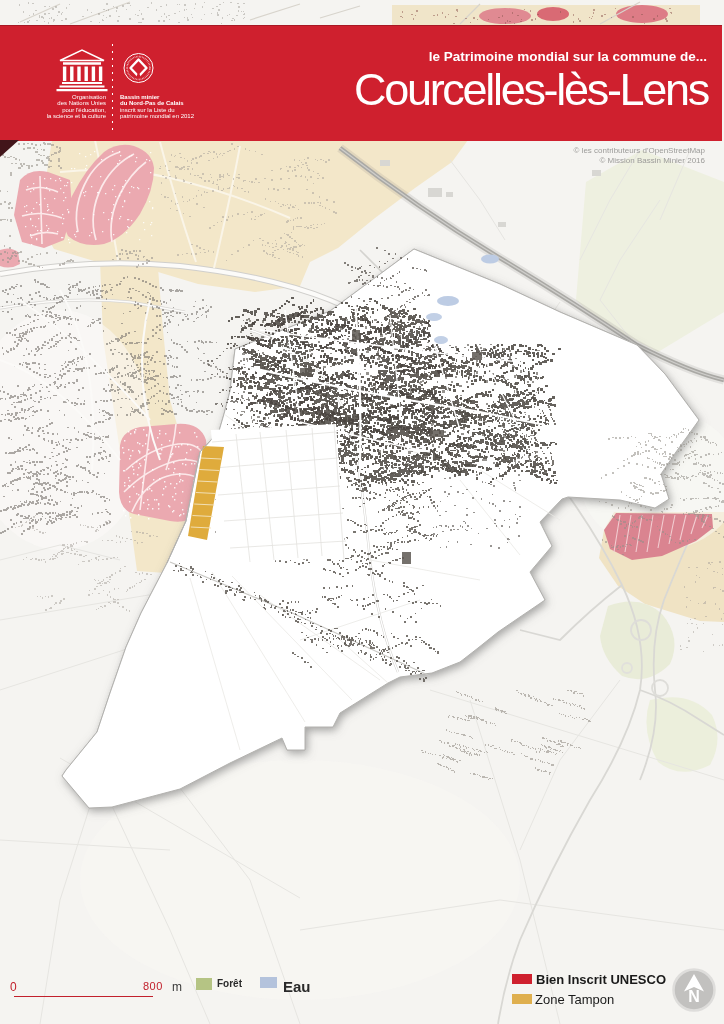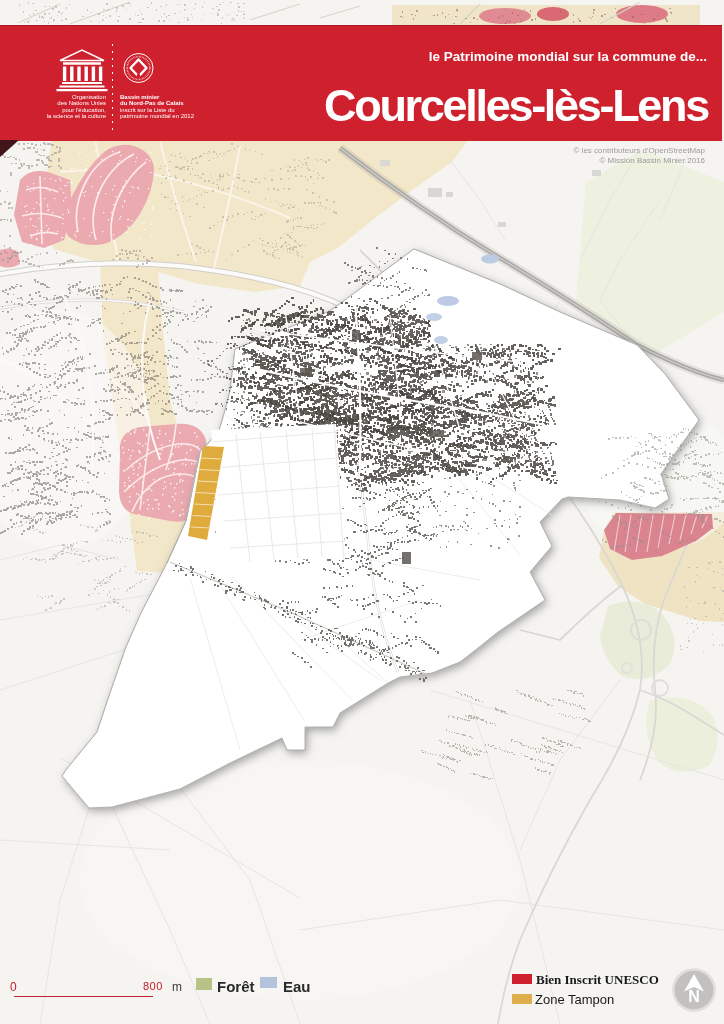--- a/index.html
+++ b/index.html
@@ -237,43 +237,43 @@
 </svg>
 
 <div class="w" style="position:absolute;left:0;top:94px;width:106px;text-align:right;font-size:6px;line-height:6.3px;">Organisation<br>des Nations Unies<br>pour l'éducation,<br>la science et la culture</div>
 
 <div style="position:absolute;left:111.5px;top:44px;height:89px;width:1.6px;background-image:repeating-linear-gradient(#fff 0 1.5px,transparent 1.5px 7px);"></div>
 
 <div class="w" style="position:absolute;left:120px;top:94px;width:130px;text-align:left;font-size:6px;line-height:6.3px;"><b>Bassin minier<br>du Nord-Pas de Calais</b><br>inscrit sur la Liste du<br>patrimoine mondial en 2012</div>
 
 <div class="w" style="position:absolute;left:300px;top:48.6px;width:407px;text-align:right;font-size:13.5px;font-weight:bold;">le Patrimoine mondial sur la commune de...</div>
 
-<div class="w" style="position:absolute;left:0px;top:64px;width:708px;text-align:right;font-size:45px;font-weight:bold;letter-spacing:-2.3px;margin-top:16px;">Courcelles-lès-Lens</div>
+<div class="w" style="position:absolute;left:0px;top:64px;width:708px;text-align:right;font-size:45px;font-weight:normal;letter-spacing:-2.3px;">Courcelles-lès-Lens</div>
 
 <div style="position:absolute;left:400px;top:146px;width:305px;text-align:right;font-size:8px;line-height:10px;color:#9c9b99;">© les contributeurs d'OpenStreetMap<br>© Mission Bassin Minier 2016</div>
 
 <div style="position:absolute;left:10px;top:980px;font-size:12px;color:#c2202c;">0</div>
 
 <div style="position:absolute;left:143px;top:980px;font-size:11px;color:#c2202c;letter-spacing:0.5px;">800</div>
 
 <div style="position:absolute;left:172px;top:980px;font-size:12px;color:#3a3a3a;">m</div>
 
 <div style="position:absolute;left:14px;top:996px;width:139px;height:1px;background:#c2202c;"></div>
 
 <div style="position:absolute;left:196px;top:978px;width:16px;height:12px;background:#b5c484;"></div>
 
-<div style="position:absolute;left:217px;top:978px;font-size:15px;font-weight:bold;color:#2a2a2a;">Forêt</div>
+<div style="position:absolute;left:217px;top:978px;font-size:10px;font-weight:bold;color:#2a2a2a;">Forêt</div>
 
 <div style="position:absolute;left:260px;top:977px;width:17px;height:11px;background:#b4c3dc;"></div>
 
 <div style="position:absolute;left:283px;top:978px;font-size:15px;font-weight:bold;color:#2a2a2a;">Eau</div>
 
 <div style="position:absolute;left:512px;top:974px;width:20px;height:10px;background:#cf202e;"></div>
 
-<div style="position:absolute;left:536px;top:971.5px;font-size:13px;font-weight:bold;color:#1a1a1a;font-family:Liberation Serif, serif;">Bien Inscrit UNESCO</div>
+<div style="position:absolute;left:536px;top:971.5px;font-size:13px;font-weight:bold;color:#1a1a1a;">Bien Inscrit UNESCO</div>
 
 <div style="position:absolute;left:512px;top:994px;width:20px;height:10px;background:#dfaf4e;"></div>
 
 <div style="position:absolute;left:535px;top:991.5px;font-size:13px;font-weight:normal;color:#1a1a1a;">Zone Tampon</div>
 
 <svg width="48" height="48" viewBox="0 0 48 48" style="position:absolute;left:670px;top:966px;">
 <circle cx="24" cy="24" r="20.5" fill="#c2c1bf" stroke="#dedddb" stroke-width="2.5"></circle>
 <path d="M24,8 L34,25.5 L24,21 L14,25.5 Z" fill="#fff"></path>
 <text x="24" y="36" text-anchor="middle" font-family="Liberation Sans,sans-serif" font-size="16" font-weight="bold" fill="#fff">N</text>
 </svg>

